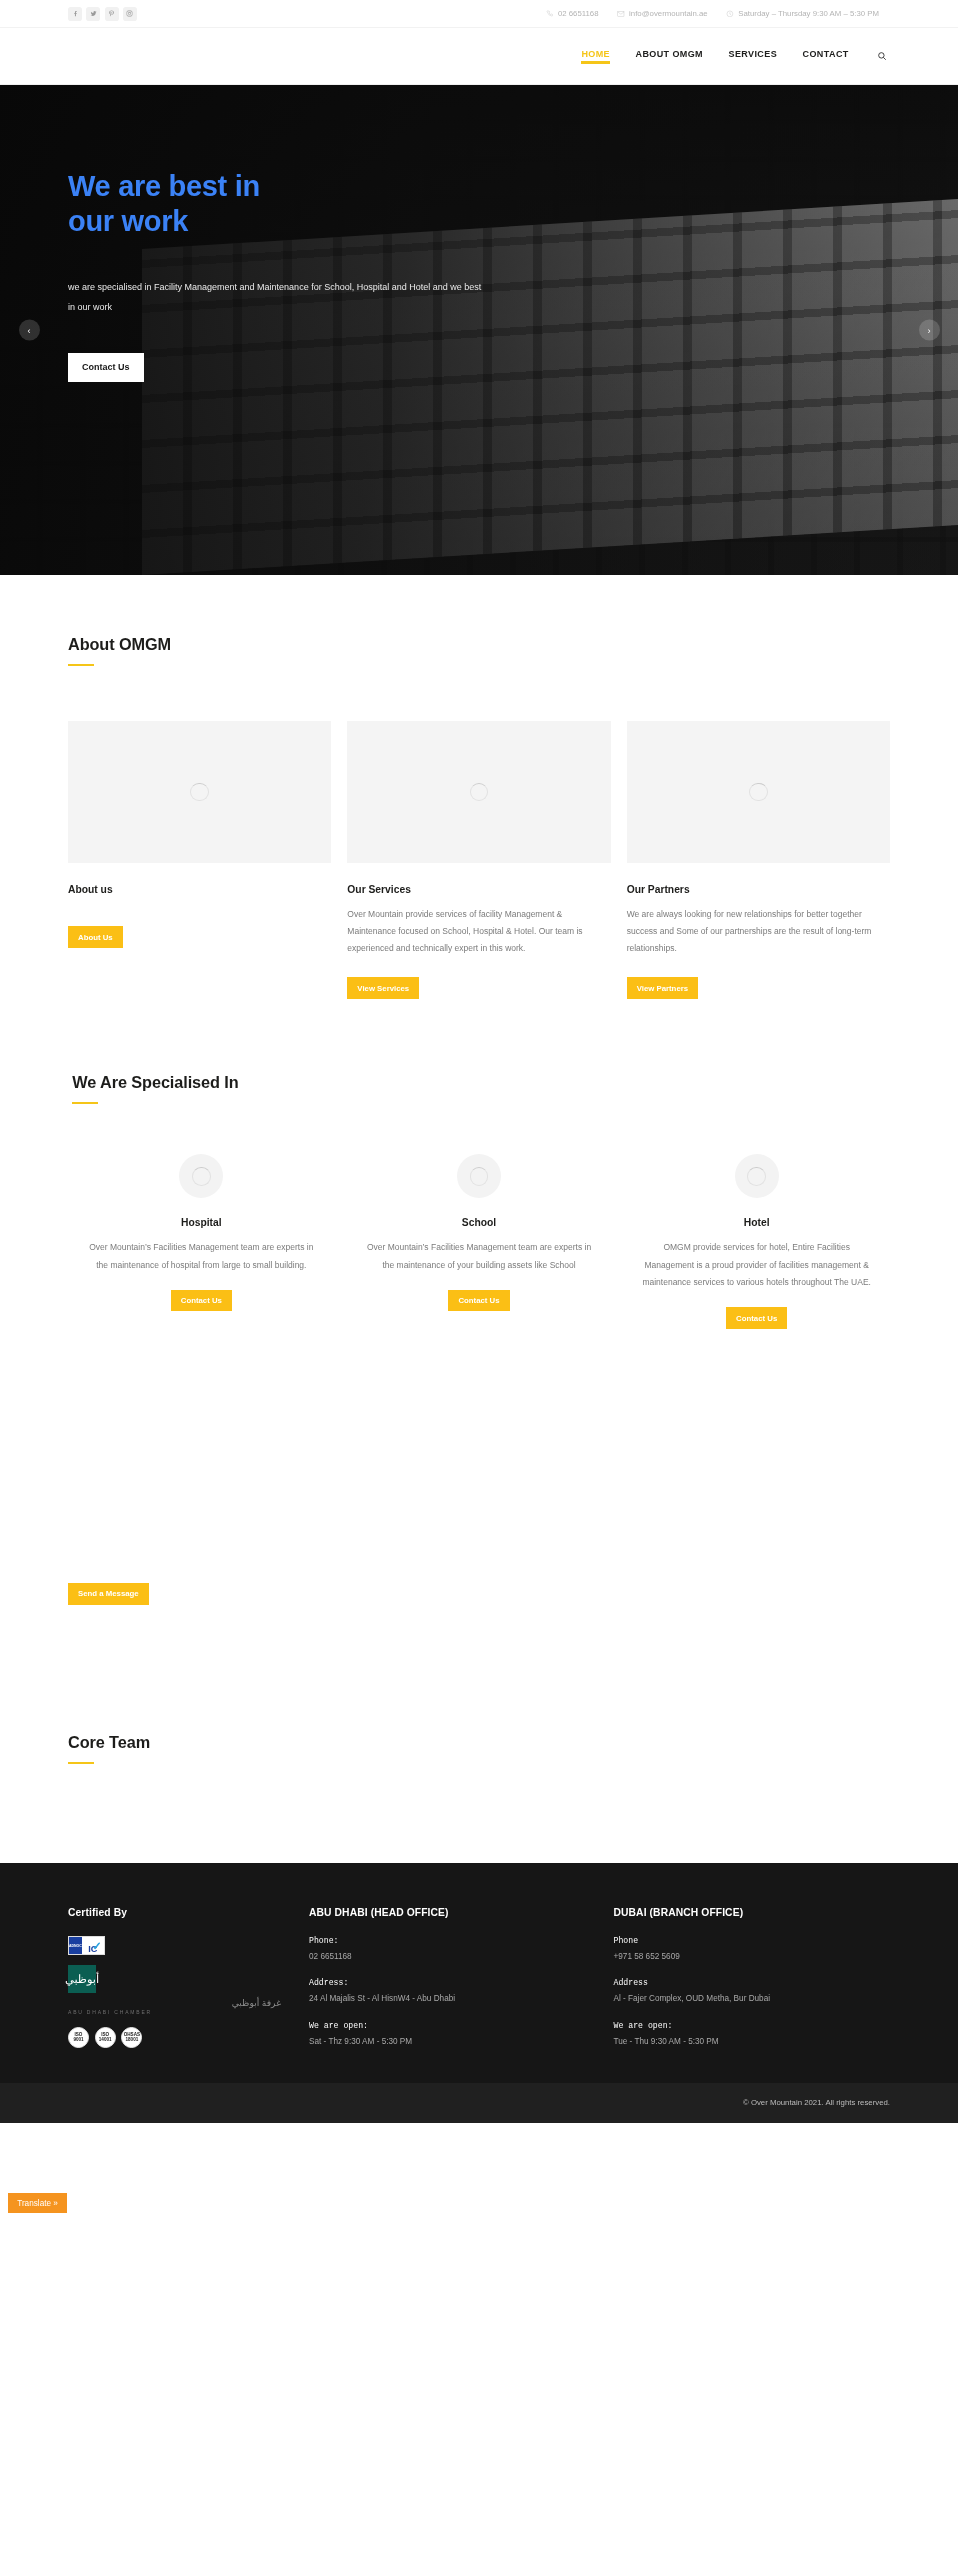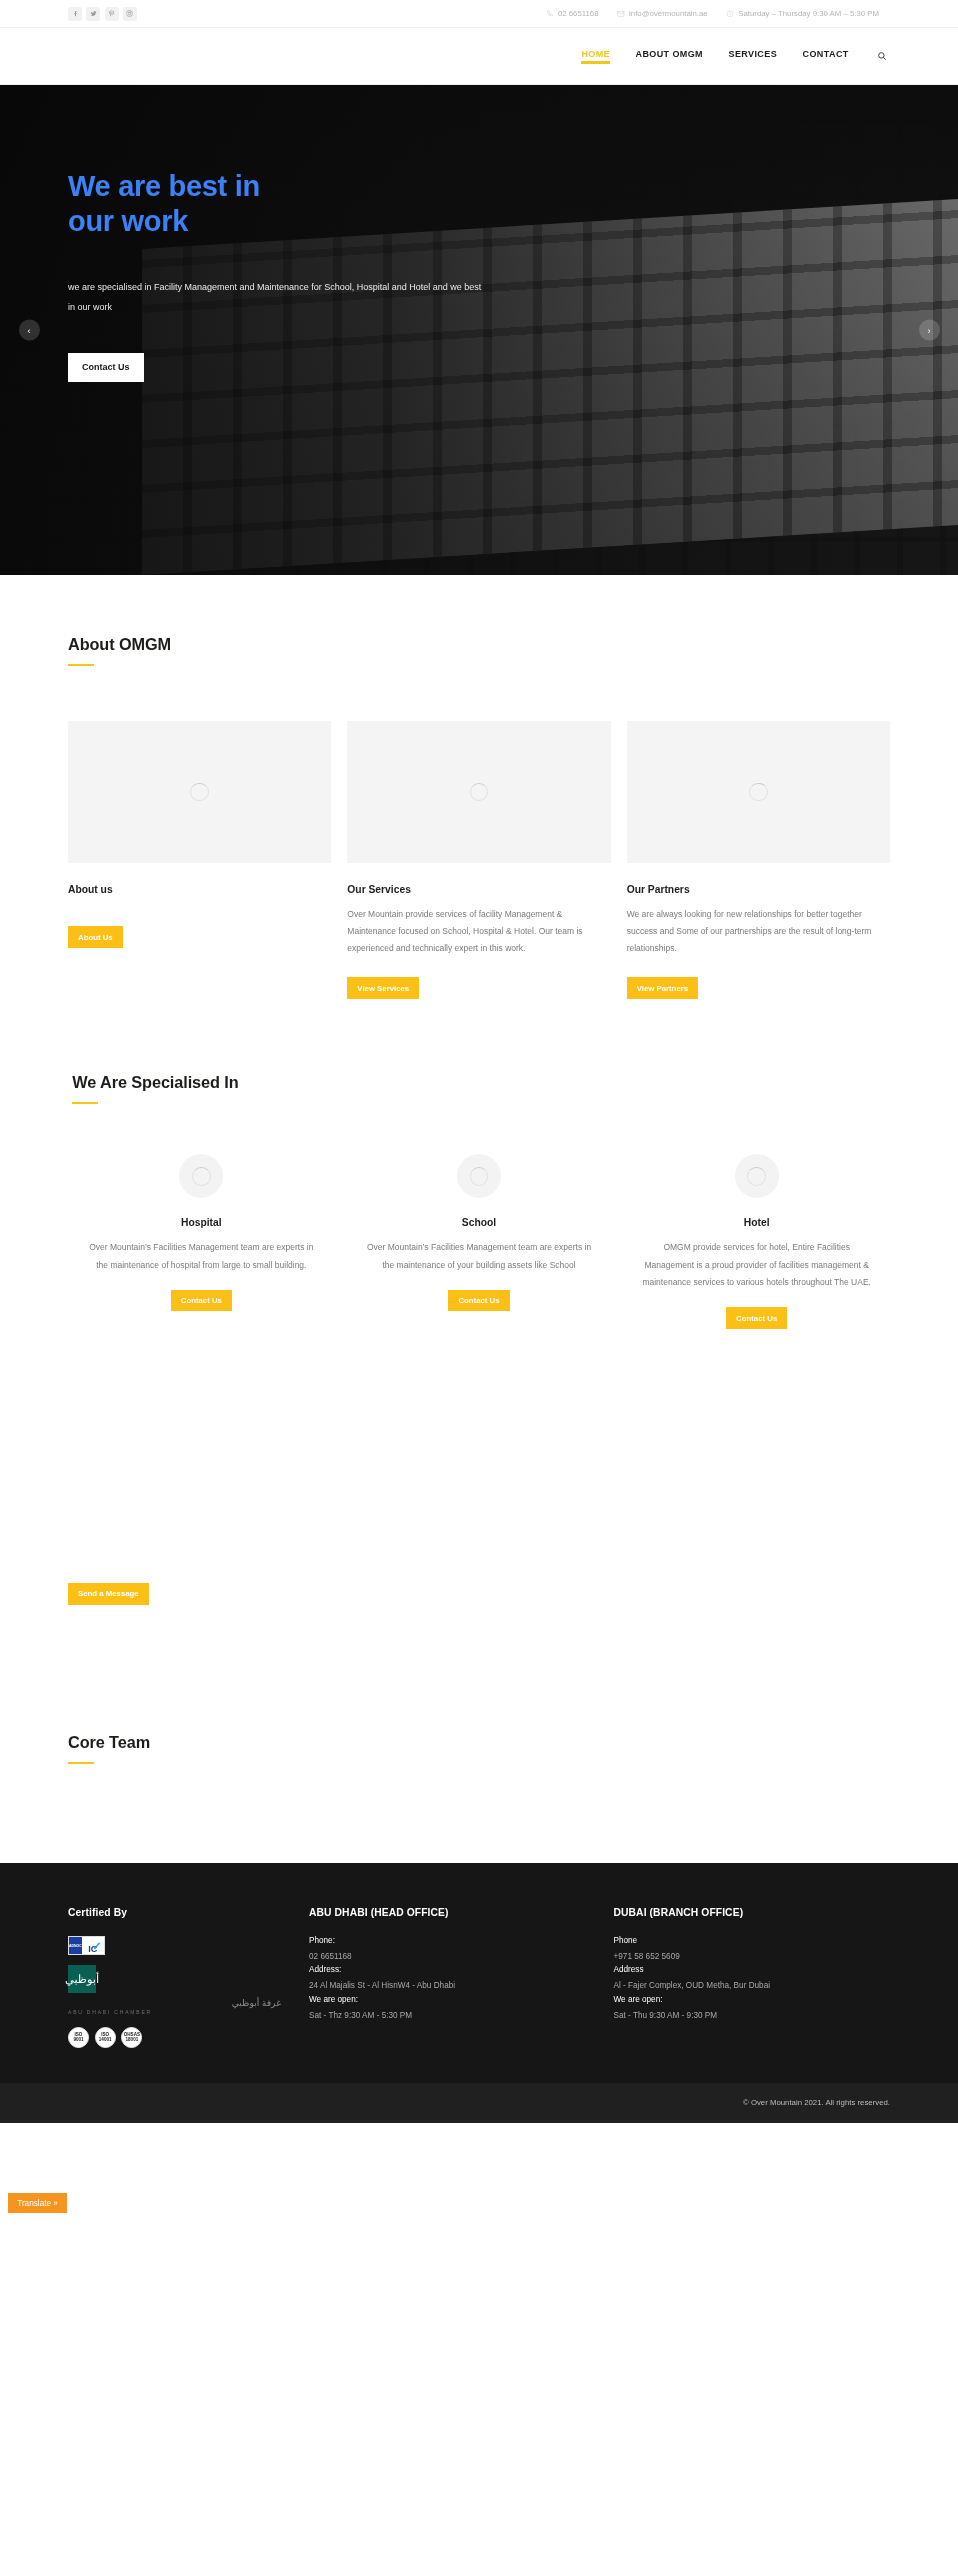--- a/index.html
+++ b/index.html
@@ -145,21 +145,21 @@
   .core { padding-top: 128px; padding-bottom: 99px; }
 
   
   .footer { background: #161616; color: #fff; padding: 44px 68px 35px; }
   .footer-cols { display: flex; gap: 28px; }
   .fcol-1 { width: 213px; }
   .fcol { flex: 1; }
   .footer h4 {
     font-size: 10.3px; font-weight: bold; letter-spacing: 0.1px; margin-bottom: 18.5px; color: #fff;
   }
-  .f-label { font-size: 8.2px; color: #ffffff; margin-top: 2px; }
+  .f-label { font-size: 8.2px; color: #ffffff; margin-top: 15px; font-family: Liberation Mono, monospace; }
   .f-value { font-size: 8.2px; color: #a9a9a9; margin-top: 5px; line-height: 1.6; }
   .badges { margin-top: 2.8px; }
   .badge-icv {
     width: 37px; height: 18.5px; background: #fff; display: flex; align-items: center;
     margin-bottom: 10px; border: 0.7px solid #ddd;
   }
   .icv-left { width: 12.8px; height: 100%; background: #1a3fa0; display:flex; align-items:center; justify-content:center; }
   .icv-left span { color:#fff; font-size:3.5px; font-weight:bold; }
   .icv-right { flex:1; height:100%; display:flex; align-items:flex-end; justify-content:center; color:#1a3fa0; font-size:9.2px; font-weight:bold; position:relative; }
   .icv-check { position:absolute; right:2.1px; top:1.4px; color:#2aa3e0; font-size:11.4px; }
@@ -385,21 +385,21 @@
         <div class="f-value">Sat - Thz 9:30 AM - 5:30 PM</div>
       </div>
 
       <div class="fcol">
         <h4>DUBAI (BRANCH OFFICE)</h4>
         <div class="f-label">Phone</div>
         <div class="f-value">+971 58 652 5609</div>
         <div class="f-label">Address</div>
         <div class="f-value">Al - Fajer Complex, OUD Metha, Bur Dubai</div>
         <div class="f-label">We are open:</div>
-        <div class="f-value">Sat - Thu  9:30 AM - 9:30 PM</div>
+        <div class="f-value">Tue - Thu  9:30 AM - 5:30 PM</div>
       </div>
     </div>
   </div>
 
   <div class="copybar">
     <span>© Over Mountain 2021. All rights reserved.</span>
   </div>
 
   <div class="blank"></div>
 

